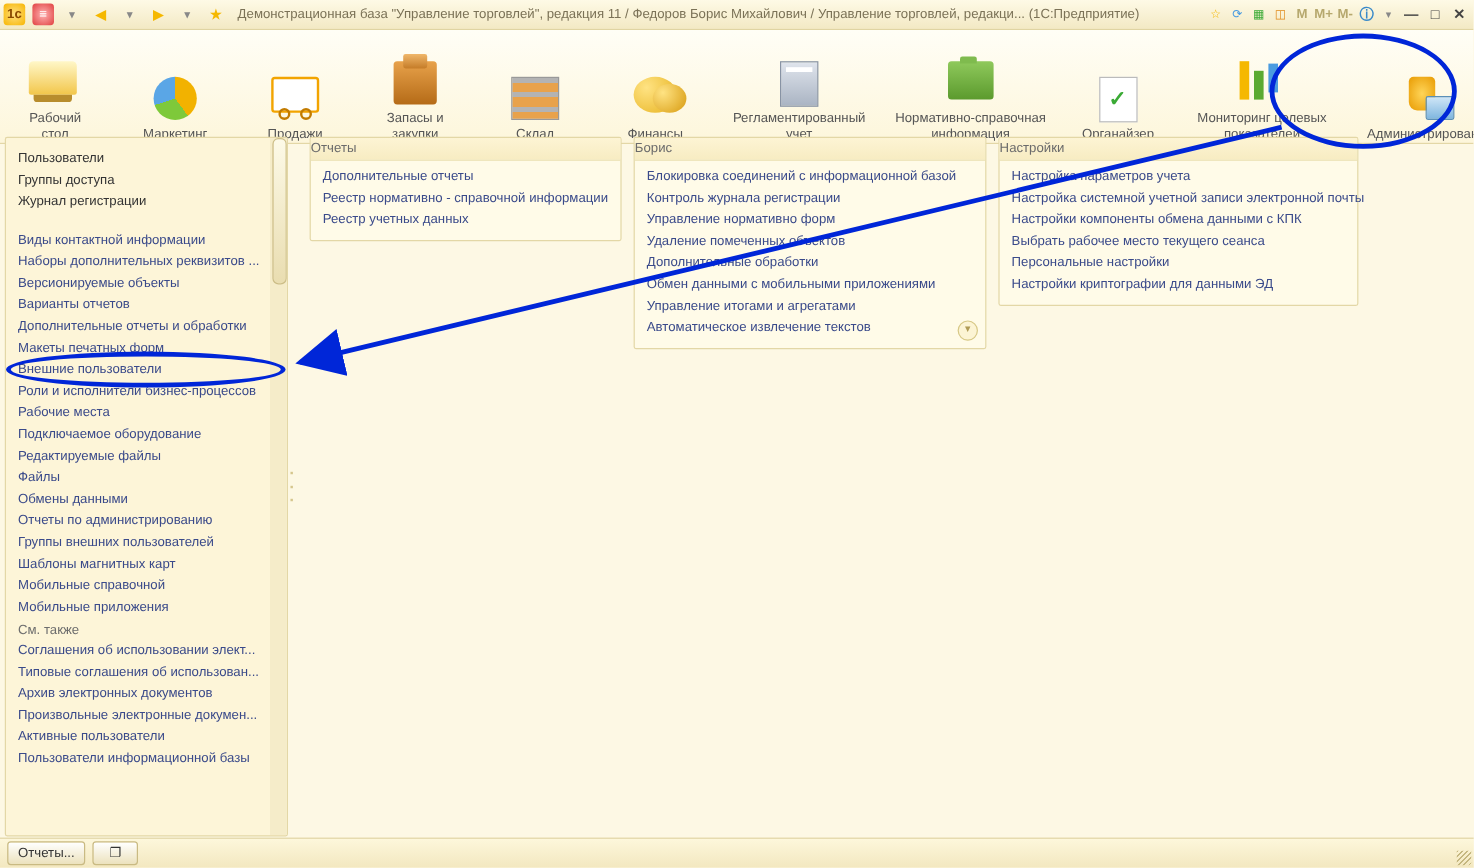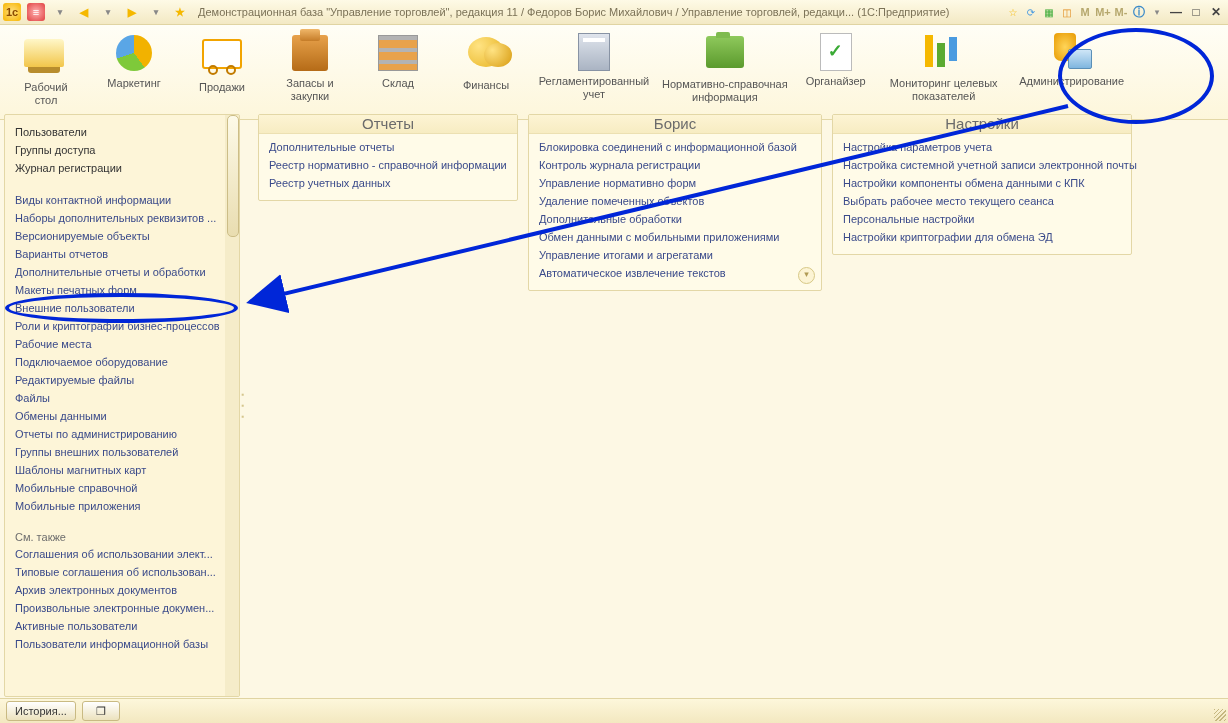--- a/index.html
+++ b/index.html
@@ -11,21 +11,21 @@
   .tb-arrow{color:#f5b800;font-size:14px}
   .tb-dd{color:#888;font-size:9px}
   .tb-star{color:#f5b800;font-size:13px}
   .title-text{flex:1;color:#7b7257;font-size:11px;padding-left:6px;white-space:nowrap;overflow:hidden}
   .tb-right{display:flex;align-items:center;gap:4px;padding-right:4px}
   .tb-sq{width:14px;height:14px;display:inline-flex;align-items:center;justify-content:center;font-size:10px}
   .tb-m{color:#b6a86e;font-size:11px;font-weight:bold}
   .tb-info{color:#3a8ac9;font-weight:bold;font-size:12px}
   .winbtn{width:16px;text-align:center;color:#444;font-family:Arial;font-size:12px;font-weight:bold}
   
-  .sections{height:90px;background:linear-gradient(#fffef6,#fdf6db);border-bottom:1px solid #e3d7a6;display:flex;align-items:flex-start;padding:4px 4px 0 4px;gap:4px}
+  .sections{height:90px;background:linear-gradient(#fffef6,#fdf6db);border-bottom:1px solid #e3d7a6;display:flex;align-items:flex-end;padding:4px 4px 0 4px;gap:16px}
   .sec{flex:0 0 auto;text-align:center;padding:4px 2px 0 2px;min-width:80px;cursor:default}
   .sec.wide{min-width:120px}
   .sec .si{width:44px;height:40px;margin:0 auto 2px;position:relative}
   .sec .lbl{font-size:11px;color:#555;line-height:13px}
   
   .ic-desk{background:linear-gradient(#fff7c8,#f2c64a);border-radius:4px 4px 2px 2px;width:40px;height:28px;margin-top:6px;position:relative}
   .ic-desk:after{content:"";position:absolute;bottom:-6px;left:4px;width:32px;height:6px;background:#b88d2d;border-radius:0 0 3px 3px}
   .ic-pie{width:36px;height:36px;border-radius:50%;background:conic-gradient(#f2b200 0 40%,#7ec93a 40% 70%,#5aa6e6 70% 100%);margin:2px auto}
   .ic-cart{width:36px;height:26px;background:#fff;border:2px solid #f2a400;border-radius:3px;margin:6px auto;position:relative}
   .ic-cart:after{content:"";position:absolute;bottom:-8px;left:4px;width:6px;height:6px;border:2px solid #c27b00;border-radius:50%}
@@ -48,26 +48,26 @@
   .ic-admin:before{content:"";position:absolute;left:2px;top:0;width:22px;height:28px;background:radial-gradient(#ffd559,#e89a00);border-radius:4px 4px 7px 7px}
   .ic-admin:after{content:"";position:absolute;right:0;bottom:0;width:22px;height:18px;background:linear-gradient(#cfe6f7,#7fb6df);border:1px solid #5a8fb7;border-radius:2px}
   
   .main{position:absolute;top:114px;left:4px;right:4px;bottom:26px;display:flex}
   .nav{width:234px;background:#fdf5d8;border:1px solid #e3d7a6;border-radius:2px;overflow:hidden;position:relative}
   .nav-inner{padding:8px 6px 4px 10px}
   .nav .b{font-weight:normal;color:#333;line-height:18px;cursor:pointer}
   .nav .l{color:#3a4a8a;line-height:18px;cursor:pointer;white-space:nowrap;overflow:hidden;text-overflow:ellipsis}
   .nav .l.u{}
   .nav .gap{height:14px}
-  .nav .hd{color:#6d6d6d;font-size:11px;margin-top:16px;margin-bottom:2px}
+  .nav .hd{color:#6d6d6d;font-size:11px;margin-top:4px;margin-bottom:2px}
   .nav-scroll{position:absolute;top:0;right:0;bottom:0;width:14px;background:#f5ecc9}
   .nav-thumb{position:absolute;top:0;left:2px;width:10px;height:120px;background:linear-gradient(#fdfae8,#e9ddb0);border:1px solid #ccbd87;border-radius:5px}
   .content{flex:1;padding-left:12px;display:flex;gap:10px;align-items:flex-start}
   .panel{border:1px solid #e3d7a6;border-radius:2px;background:#fffbe8}
-  .panel .ph{background:linear-gradient(#fdf4d4,#f7ecc2);text-align:center;color:#6b6b6b;font-size:15px;line-height:18px;border-bottom:1px solid #ece0b2}
+  .panel .ph{background:linear-gradient(#fdf4d4,#f7ecc2);text-align:left;color:#6b6b6b;font-size:11px;line-height:18px;border-bottom:1px solid #ece0b2}
   .panel .pb{padding:4px 10px 8px 10px}
   .panel .pl{color:#3a4a8a;line-height:18px;cursor:pointer;white-space:nowrap}
   .p1{width:258px}
   .p2{width:292px;position:relative}
   .p3{width:298px}
   .drop{position:absolute;bottom:6px;right:6px;width:15px;height:15px;border:1px solid #d7c886;border-radius:50%;background:#fcf4d4;color:#b09b55;font-size:9px;text-align:center;line-height:13px}
   
   .ann-circle{position:absolute;border:4px solid #0026d8;border-radius:50%;pointer-events:none}
   .ann-c1{top:28px;right:14px;width:148px;height:88px}
   .ann-c2{top:293px;left:5px;width:225px;height:22px}
@@ -192,21 +192,21 @@
       <div class="b">Группы доступа</div>
       <div class="b">Журнал регистрации</div>
       <div class="gap"></div>
       <div class="l">Виды контактной информации</div>
       <div class="l">Наборы дополнительных реквизитов ...</div>
       <div class="l">Версионируемые объекты</div>
       <div class="l">Варианты отчетов</div>
       <div class="l u">Дополнительные отчеты и обработки</div>
       <div class="l">Макеты печатных форм</div>
       <div class="l">Внешние пользователи</div>
-      <div class="l">Роли и криптографии бизнес-процессов</div>
+      <div class="l">Роли и исполнители бизнес-процессов</div>
       <div class="l">Рабочие места</div>
       <div class="l">Подключаемое оборудование</div>
       <div class="l">Редактируемые файлы</div>
       <div class="l">Файлы</div>
       <div class="l">Обмены данными</div>
       <div class="l">Отчеты по администрированию</div>
       <div class="l">Группы внешних пользователей</div>
       <div class="l">Шаблоны магнитных карт</div>
       <div class="l">Мобильные справочной</div>
       <div class="l">Мобильные приложения</div>
@@ -253,34 +253,34 @@
       <div class="drop">▾</div>
     </div>
     <div class="panel p3">
       <div class="ph">Настройки</div>
       <div class="pb">
         <div class="pl">Настройка параметров учета</div>
         <div class="pl">Настройка системной учетной записи электронной почты</div>
         <div class="pl">Настройки компоненты обмена данными с КПК</div>
         <div class="pl">Выбрать рабочее место текущего сеанса</div>
         <div class="pl">Персональные настройки</div>
-        <div class="pl">Настройки криптографии для обмена ЭД</div>
+        <div class="pl">Настройки криптографии для данными ЭД</div>
       </div>
     </div>
   </div>
 </div>
 
 <div class="ann-circle ann-c1"></div>
 <div class="ann-circle ann-c2"></div>
 <svg class="arrow" width="1228" height="723">
   <defs>
       <marker id="ah" markerWidth="12" markerHeight="12" refX="9" refY="5" orient="auto">
         <path d="M0,0 L10,5 L0,10 z" fill="#0026d8"></path>
       </marker>
     </defs>
   <path d="M1068,106 Q640,210 250,302" stroke="#0026d8" stroke-width="4" fill="none" marker-end="url(#ah)"></path>
 </svg>
 
 <div class="status">
-  <div class="btn">История...</div>
+  <div class="btn">Отчеты...</div>
   <div class="btn ibtn">❐</div>
   <div class="grip"></div>
 </div>
 
 </body></html>

